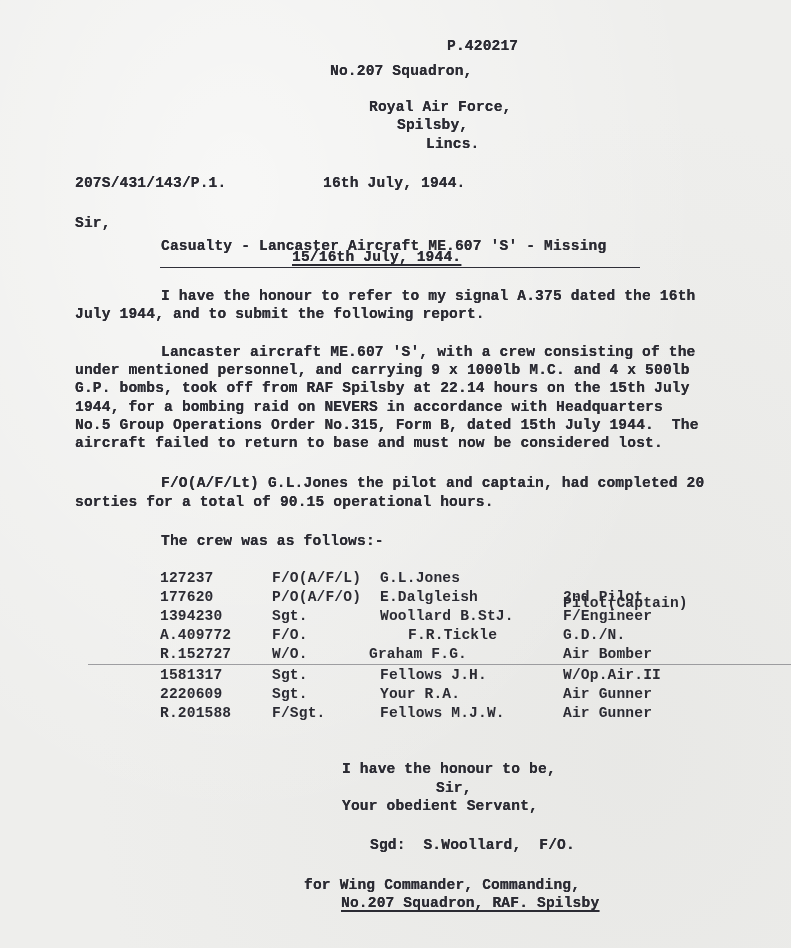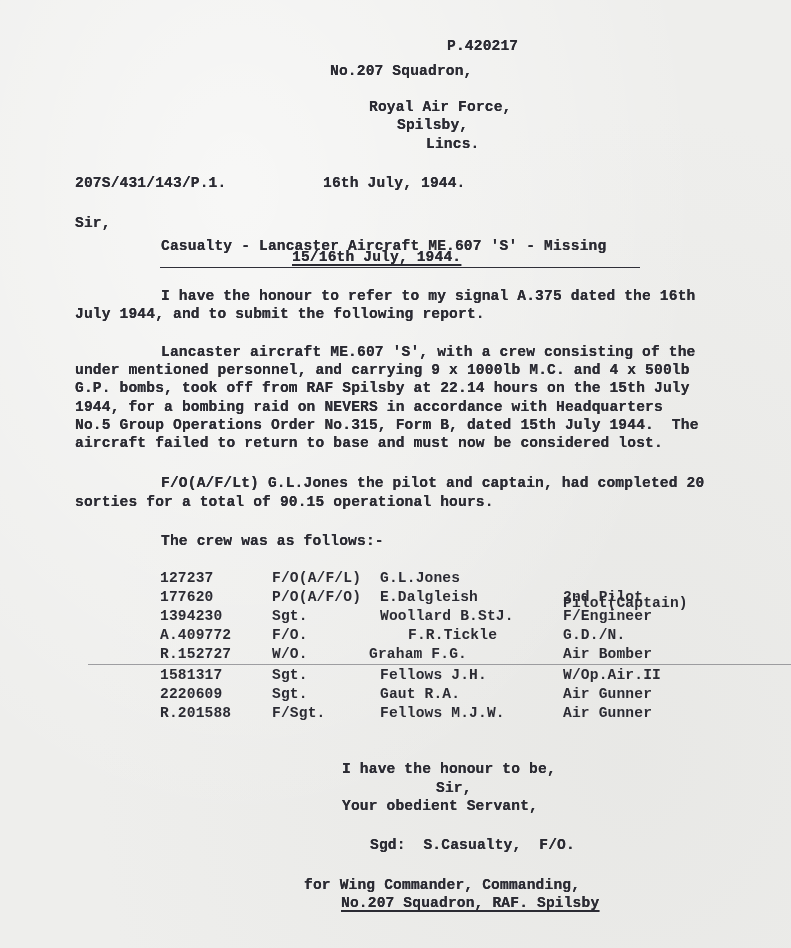--- a/index.html
+++ b/index.html
@@ -125,29 +125,29 @@
   <div class="faint-rule" style="left:88px; top:664px; width:703px;"></div>
   <div>
     <div class="crew-cell" style="left:160px; top:666px;">1581317</div>
     <div class="crew-cell" style="left:272px; top:666px;">Sgt.</div>
     <div class="crew-cell" style="left:380px; top:666px;">Fellows J.H.</div>
     <div class="crew-cell" style="left:563px; top:666px;">W/Op.Air.II</div>
   </div>
   <div>
     <div class="crew-cell" style="left:160px; top:685px;">2220609</div>
     <div class="crew-cell" style="left:272px; top:685px;">Sgt.</div>
-    <div class="crew-cell" style="left:380px; top:685px;">Gaut R.A.</div>
+    <div class="crew-cell" style="left:380px; top:685px;">Your R.A.</div>
     <div class="crew-cell" style="left:563px; top:685px;">Air Gunner</div>
   </div>
   <div>
     <div class="crew-cell" style="left:160px; top:704px;">R.201588</div>
     <div class="crew-cell" style="left:272px; top:704px;">F/Sgt.</div>
     <div class="crew-cell" style="left:380px; top:704px;">Fellows M.J.W.</div>
     <div class="crew-cell" style="left:563px; top:704px;">Air Gunner</div>
   </div>
 </div>
 
 <div class="line" style="left:342px; top:760px;">I have the honour to be,</div>
 <div class="line" style="left:436px; top:779px;">Sir,</div>
 <div class="line" style="left:342px; top:797px;">Your obedient Servant,</div>
-<div class="line" style="left:370px; top:836px;">Sgd:  S.Casualty,  F/O.</div>
+<div class="line" style="left:370px; top:836px;">Sgd:  S.Woollard,  F/O.</div>
 <div class="line" style="left:304px; top:876px;">for Wing Commander, Commanding,</div>
 <div class="line u" style="left:341px; top:894px;">No.207 Squadron, RAF. Spilsby</div>
 
 </body></html>

